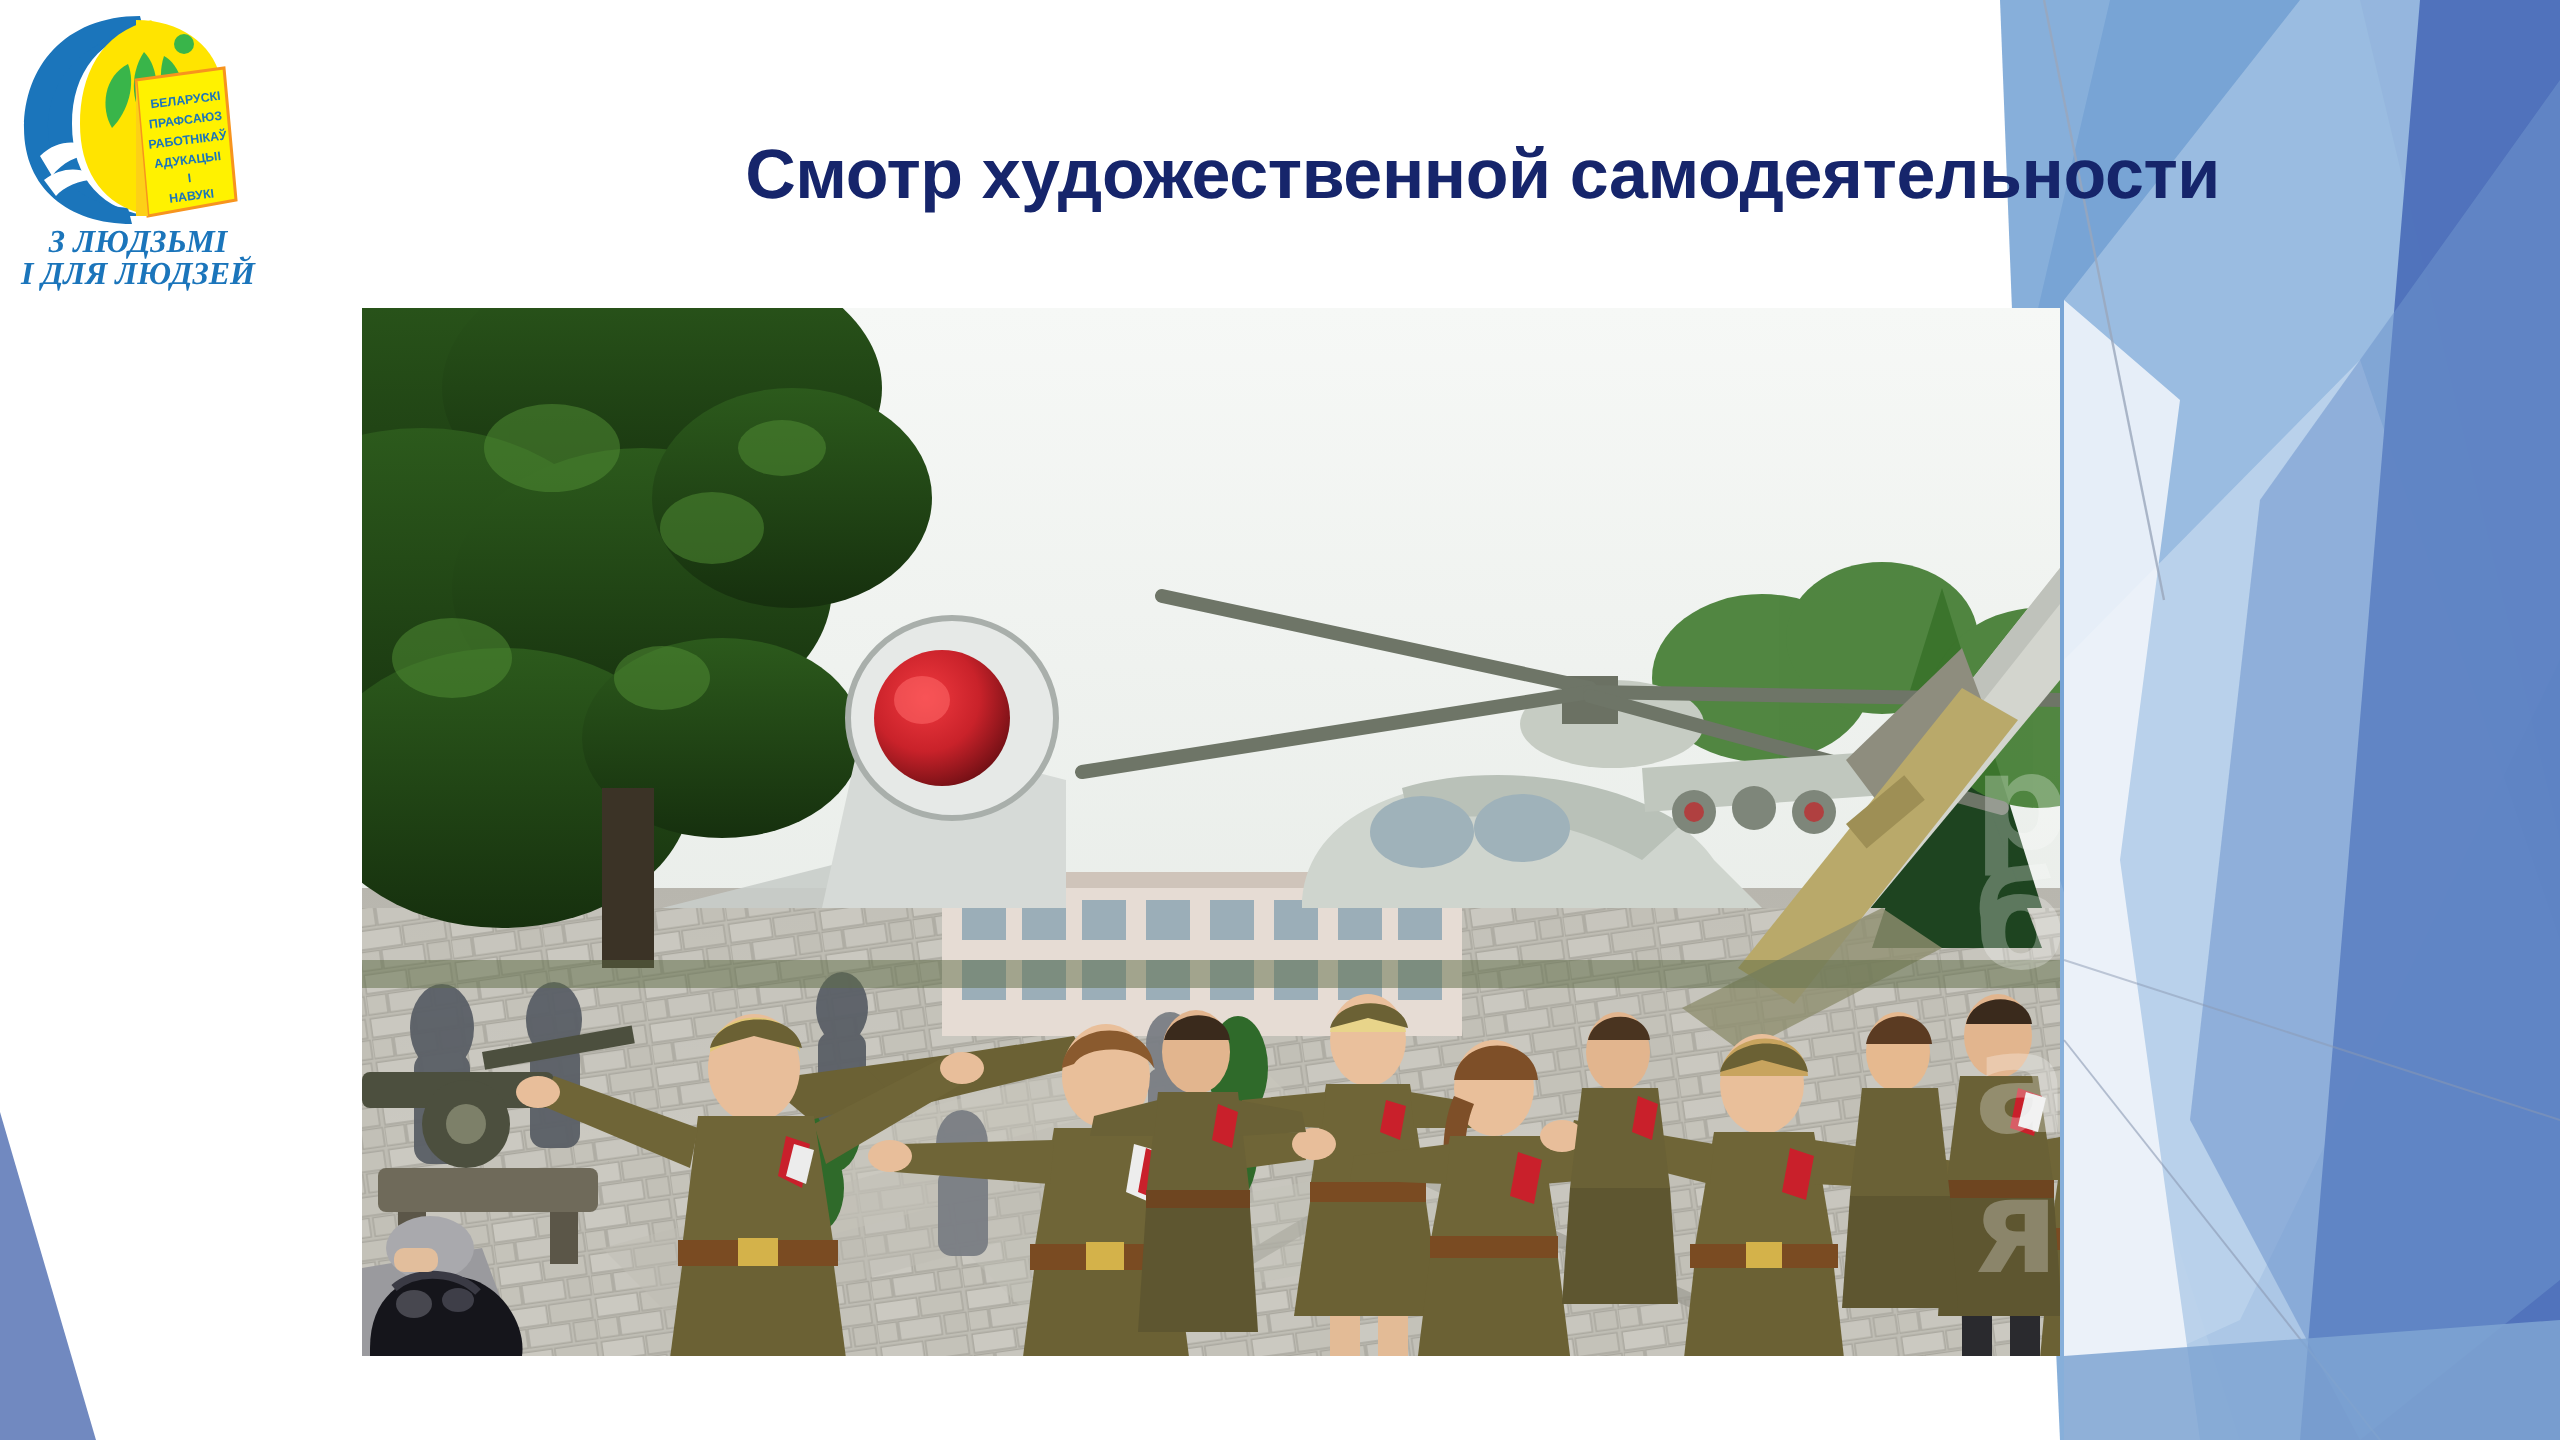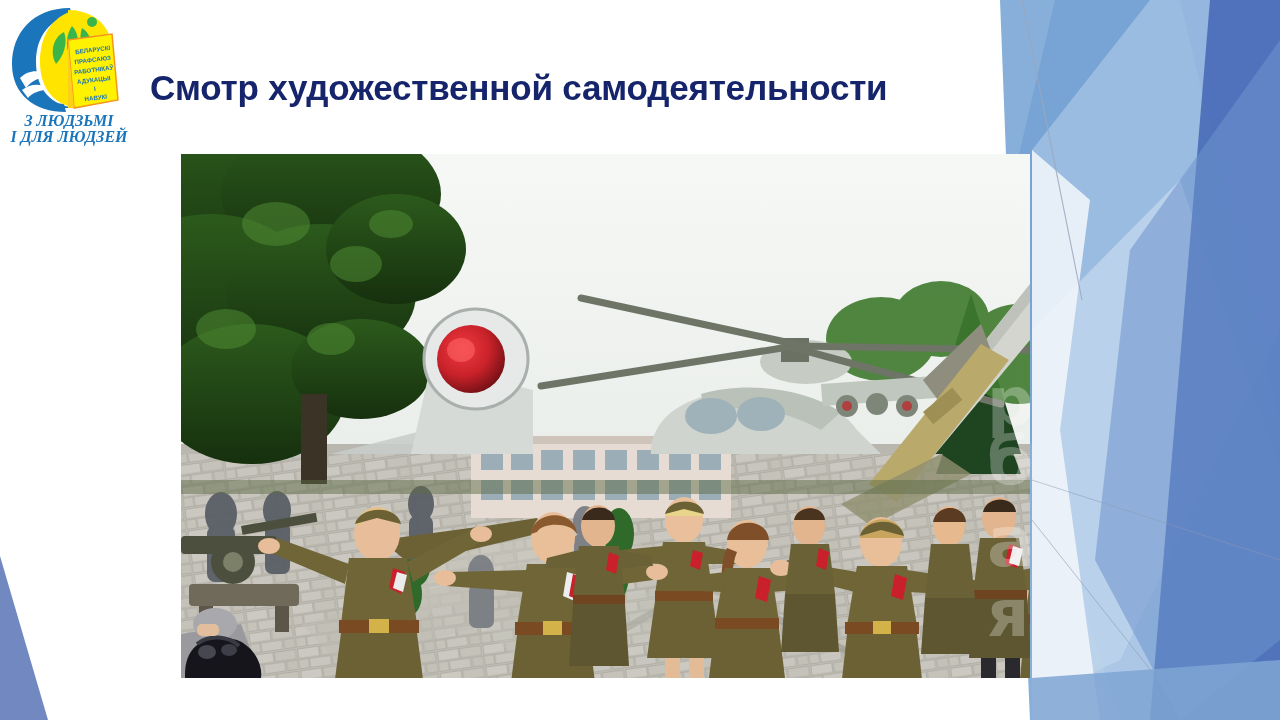--- a/index.html
+++ b/index.html
@@ -11,21 +11,21 @@
   
   .deco{position:absolute;top:0;left:0;width:1280px;height:720px;pointer-events:none;}
 
   
   #logo{position:absolute;left:6px;top:4px;width:126px;height:142px;}
   #logo svg{display:block;width:126px;height:142px;}
 
   
   #title{
     position:absolute;left:150px;top:66px;width:960px;
-    text-align:left;
+    text-align:right;
     font-family:"Liberation Sans","DejaVu Sans",sans-serif;
     font-weight:bold;
     font-size:35px;
     line-height:44px;
     letter-spacing:-0.2px;
     color:#16256B;
     white-space:nowrap;
   }
 
   

